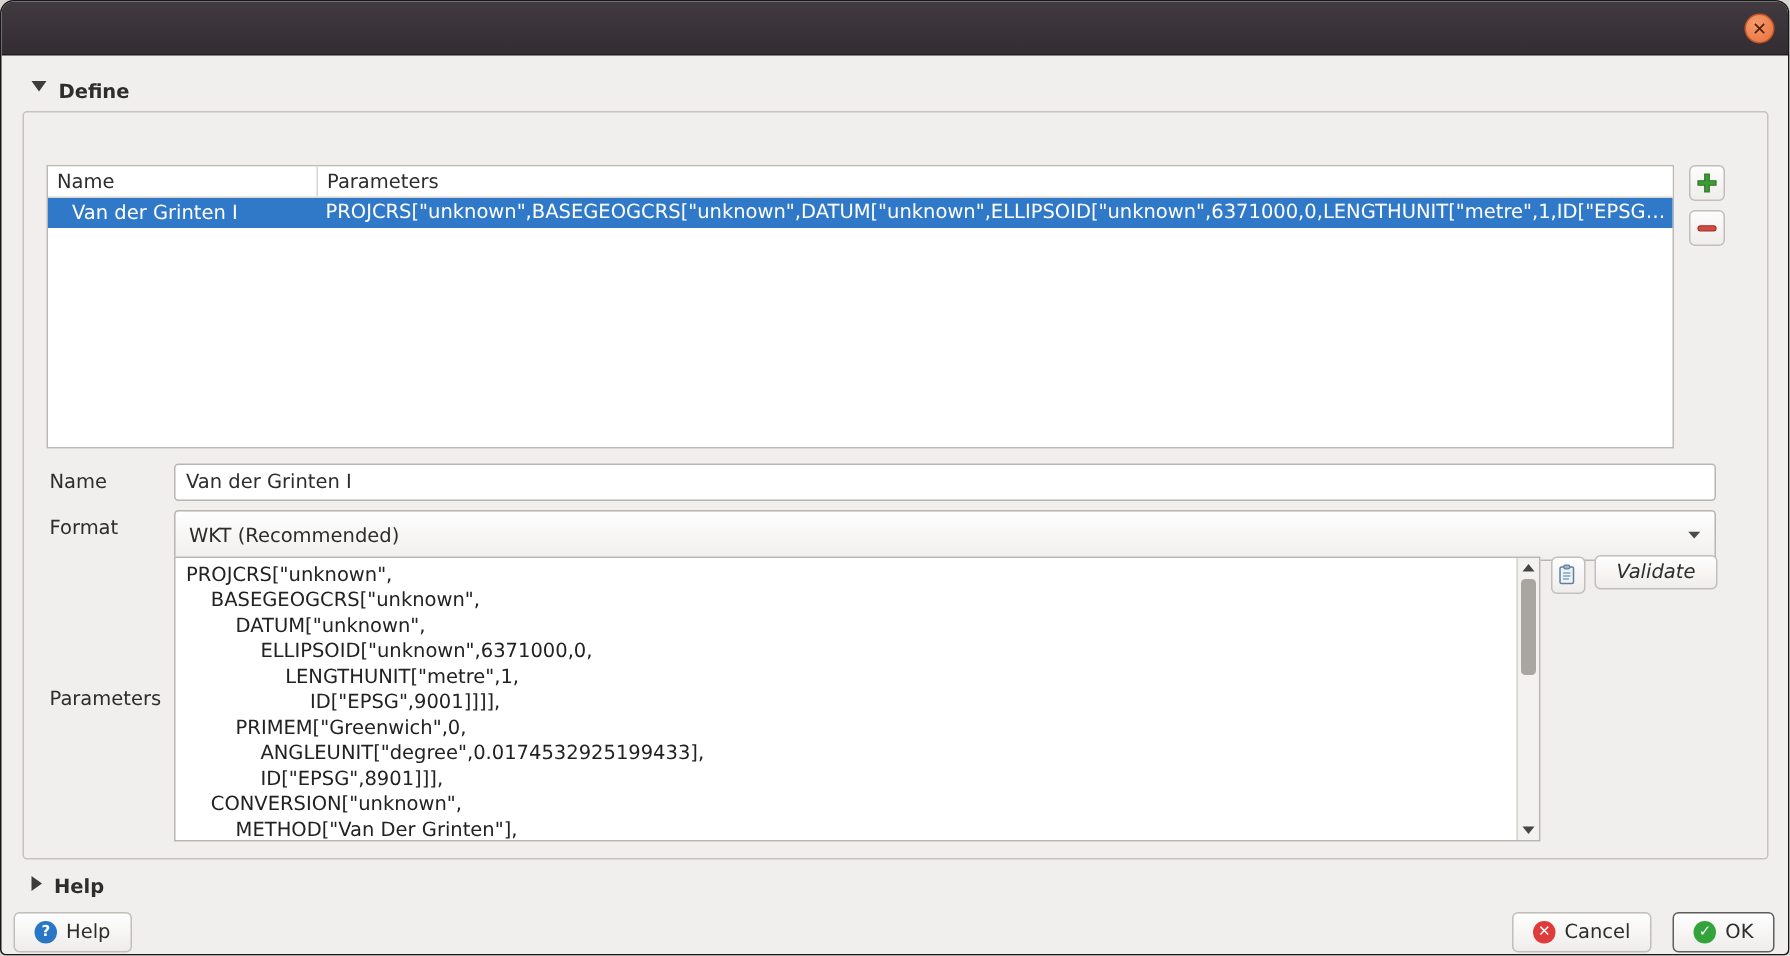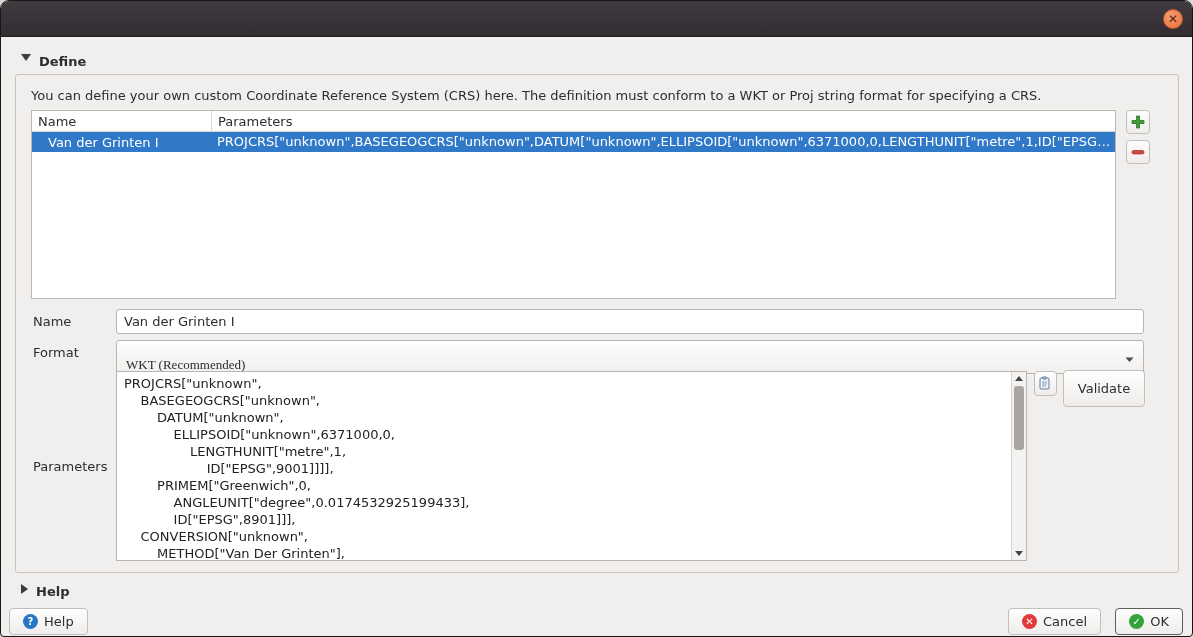--- a/index.html
+++ b/index.html
@@ -64,21 +64,21 @@
   .field-label { position:absolute; height:25px; display:flex; align-items:center; }
   .text-input {
     position:absolute; left:115px; width:1028px; height:25px;
     border:1px solid #b9b5b1; border-radius:3px; background:#ffffff;
     font:inherit; color:#2d2d2d; padding:0 7px; outline:none;
   }
   .combo {
     position:absolute; left:115px; top:339px; width:1028px; height:25px;
     border:1px solid #b9b5b1; border-radius:3px;
     background:linear-gradient(#fefefe,#f1efed);
-    display:flex; padding:16px 9px; cursor:pointer;font-family:Liberation Serif, serif;
+    display:flex; align-items:center; padding:16px 9px; cursor:pointer;
   }
   .combo .combo-value { flex:1; }
   
   .editor {
     position:absolute; left:115px; top:370px; width:911px; height:190px;
     background:#ffffff; border:1px solid #b9b5b1; overflow:hidden; cursor:text;
   }
   .editor pre {
     margin:0; padding:3px 7px; white-space:pre;
     font-family:"DejaVu Sans","Liberation Sans",sans-serif;
@@ -94,21 +94,21 @@
   .vscroll .s-tri-up { width:0;height:0;border-left:4px solid transparent;border-right:4px solid transparent;border-bottom:5px solid #454545; }
   .vscroll .s-tri-down { width:0;height:0;border-left:4px solid transparent;border-right:4px solid transparent;border-top:5px solid #454545; }
   .vscroll .thumb { position:absolute; left:2px; top:14px; width:10px; height:64px; background:#a9a5a1; border-radius:3px; }
   
   .btn {
     display:inline-flex; align-items:center; justify-content:center; gap:6px;
     background:linear-gradient(#fefefe,#efedeb);
     border:1px solid #c2beba; border-radius:4px;
     font:inherit; color:#2d2d2d; cursor:pointer; padding:0 13px;
   }
-  .validate-btn { position:absolute; left:1062px; top:369px; width:82px; height:37px; }
+  .validate-btn { position:absolute; left:1062px; top:369px; width:82px; height:23px;font-style:italic; }
   .copy-btn { position:absolute; left:1033px; top:370px; width:23px; height:25px; padding:0; }
   .footer-btn { position:absolute; top:607px; height:27px; }
   .help-btn { left:8px; }
   .cancel-btn { right:91px; }
   .ok-btn { right:9px; border-color:#5f5f5f; }
   .circle-icon {
     width:15px; height:15px; border-radius:50%;
     display:flex; align-items:center; justify-content:center;
     color:#ffffff; font-size:10px; font-weight:bold; line-height:1;
   }
@@ -124,21 +124,20 @@
     </span>
   </div>
 
   <div class="group-header" style="left:20px; top:53px;">
     <span class="tri tri-down"></span>
     <span>Define</span>
   </div>
 
   <div class="define-frame"></div>
 
-  <div class="description">You can define your own custom Coordinate Reference System (CRS) here. The definition must conform to a WKT or Proj string format for specifying a CRS.</div>
 
   <div class="crs-table">
     <div class="thead">
       <div class="th th-name">Name</div>
       <div class="th th-params">Parameters</div>
     </div>
     <div class="crs-row">
       <div class="cell cell-name">Van der Grinten I</div>
       <div class="cell cell-params">PROJCRS["unknown",BASEGEOGCRS["unknown",DATUM["unknown",ELLIPSOID["unknown",6371000,0,LENGTHUNIT["metre",1,ID["EPSG",9001]]]],PRIMEM["Greenwich",0]]]</div>
     </div>

